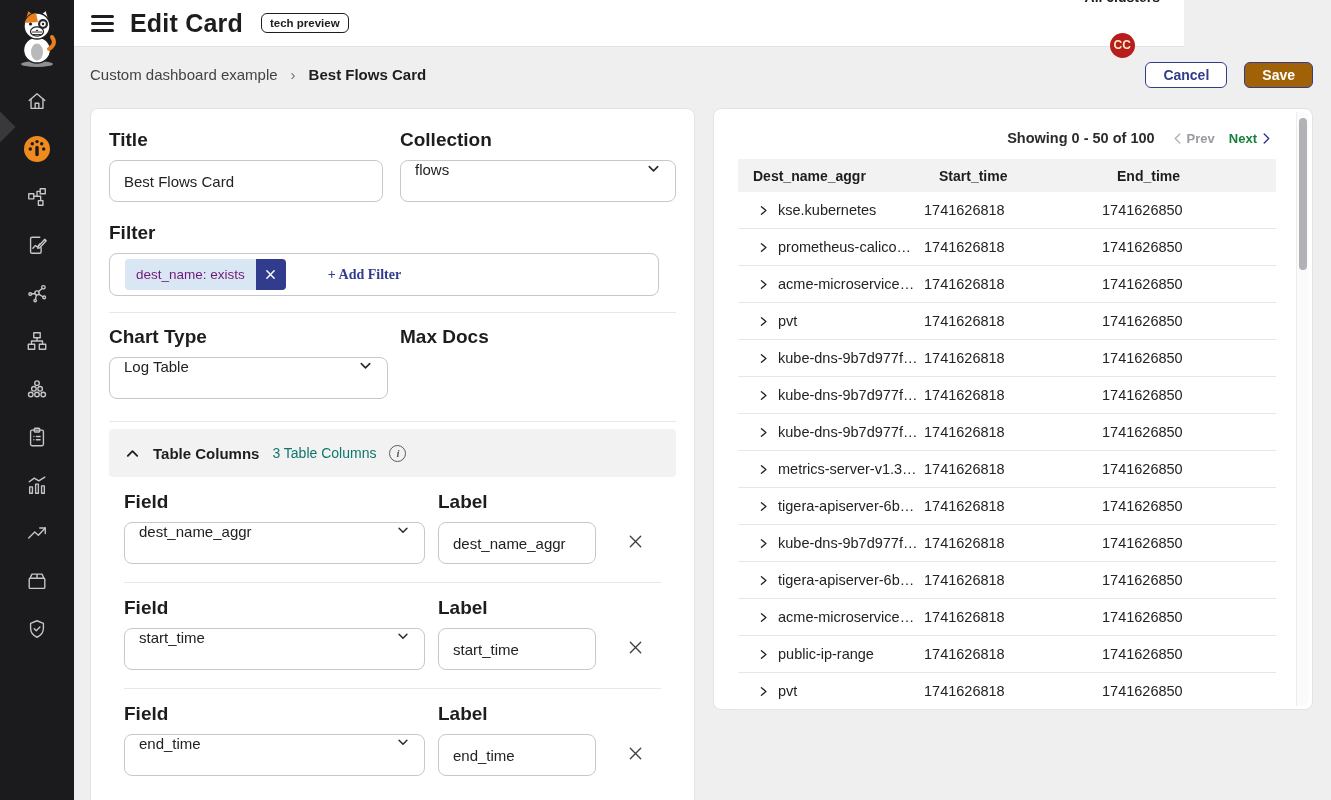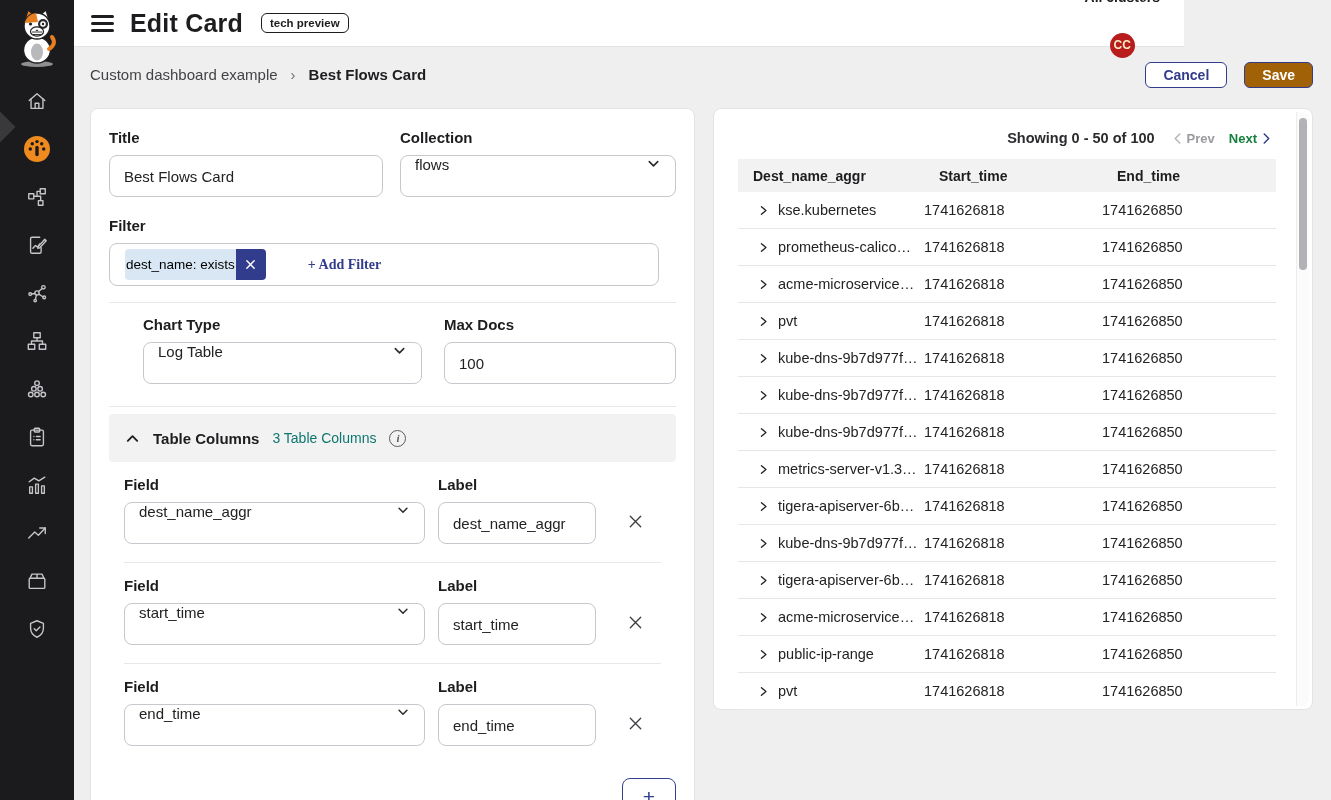--- a/index.html
+++ b/index.html
@@ -29,30 +29,30 @@
   .crumb-row { position:absolute; left:90px; top:59px; width:1223px; height:31px; display:flex; align-items:center; }
   .crumb-parent { font-size:15px; color:#434346; cursor:pointer; }
   .crumb-sep { margin:0 13px; color:#6e6e72; font-size:15px; }
   .crumb-current { font-size:15px; font-weight:700; color:#1d1d1f; }
   .crumb-actions { margin-left:auto; display:flex; gap:17px; }
   .btn { height:26px; padding:0 17px; border-radius:6px; font-size:14px; font-weight:700; font-family:inherit; cursor:pointer; }
   .btn-cancel { background:#fff; border:1.5px solid #323c8d; color:#323c8d; }
   .btn-save { background:#a16207; border:1.5px solid #323c8d; color:#fff; }
   
   .editor-card { position:absolute; left:90px; top:108px; width:605px; height:712px; background:#fff; border:1px solid #e3e3e6; border-radius:8px; padding:20px 18px; }
-  .lbl { display:block; font-size:15px; font-weight:700; color:#1d1d1f; margin-bottom:9px; }
+  .lbl { display:block; font-size:19px; font-weight:700; color:#1d1d1f; margin-bottom:9px; }
   .input, .select { height:42px; width:100%; border:1px solid #c7c7cd; border-radius:8px; background:#fff; font-size:15px; font-family:inherit; color:#222; padding:0 14px; }
   .input { outline:none; }
   .select { display:flex; align-items:flex-start; justify-content:space-between; cursor:pointer; }
   .grid-2a { display:grid; grid-template-columns:274px 1fr; gap:0 17px; }
-  .grid-2b { display:grid; grid-template-columns:279px 1fr; gap:0 22px; margin-top:13px;margin-left:34px; }
+  .grid-2b { display:grid; grid-template-columns:279px 1fr; gap:0 12px; margin-top:13px; }
   .filter-group { margin-top:20px; }
   .filter-box { width:550px; height:43px; border:1px solid #c7c7cd; border-radius:8px; display:flex; align-items:center; padding:0 8px; }
   .chip { display:flex; height:31px; margin-left:7px; font-size:13.5px; }
-  .chip-label { background:#d9e6f4; color:#000000; display:flex; align-items:center; padding:0 1px; border-radius:4px 0 0 4px; }
+  .chip-label { background:#d9e6f4; color:#701a75; display:flex; align-items:center; padding:0 11px; border-radius:4px 0 0 4px; }
   .chip-x { background:#323c8d; width:30px; border:none; border-radius:0 4px 4px 0; display:flex; align-items:center; justify-content:center; cursor:pointer; }
   .add-filter { margin-left:42px; background:none; border:none; color:#323c8d; font-size:14px; font-weight:700; font-family:Liberation Serif, serif; cursor:pointer; }
   .hdiv { border:none; border-top:1px solid #e8e8ea; margin-top:16px; }
   .hdiv2 { border:none; border-top:1px solid #e8e8ea; margin-top:22px; }
   .section-head { margin-top:7px; height:48px; background:#f2f2f3; border-radius:4px; display:flex; align-items:center; padding:0 16px; gap:13px; cursor:pointer; }
   .section-title { font-size:15px; font-weight:700; }
   .section-summary { font-size:14px; color:#0f766e; }
   .info { width:17px; height:17px; border:1.4px solid #5a5a5e; border-radius:50%; color:#5a5a5e; font-size:11px; font-weight:700; display:flex; align-items:center; justify-content:center; cursor:pointer; font-family:"Liberation Serif", serif; font-style:italic; }
   .col-rows { padding:0 15px; }
   .field-row { display:grid; grid-template-columns:301px 158px 1fr; gap:0 13px; padding:14px 0 18px; border-bottom:1px solid #e8e8ea; align-items:end; }
@@ -262,21 +262,20 @@
       <span class="lbl">Chart Type</span>
       <div class="select">
         <span>Log Table</span>
         <svg viewBox="0 0 16 16" width="15" height="15">
             <path d="M3.5 6 L8 10.5 L12.5 6" fill="none" stroke="#2a2a2c" stroke-width="1.7" stroke-linecap="round" stroke-linejoin="round"></path>
           </svg>
       </div>
     </div>
     <div>
       <span class="lbl">Max Docs</span>
-      <input class="input" value="100" style="">
     </div>
   </div>
 
   <hr class="hdiv2">
 
   <div class="section-head">
     <svg viewBox="0 0 16 16" width="15" height="15">
         <path d="M3 10.5 L8 5.5 L13 10.5" fill="none" stroke="#1d1d1f" stroke-width="2" stroke-linecap="round" stroke-linejoin="round"></path>
       </svg>
     <span class="section-title">Table Columns</span>

